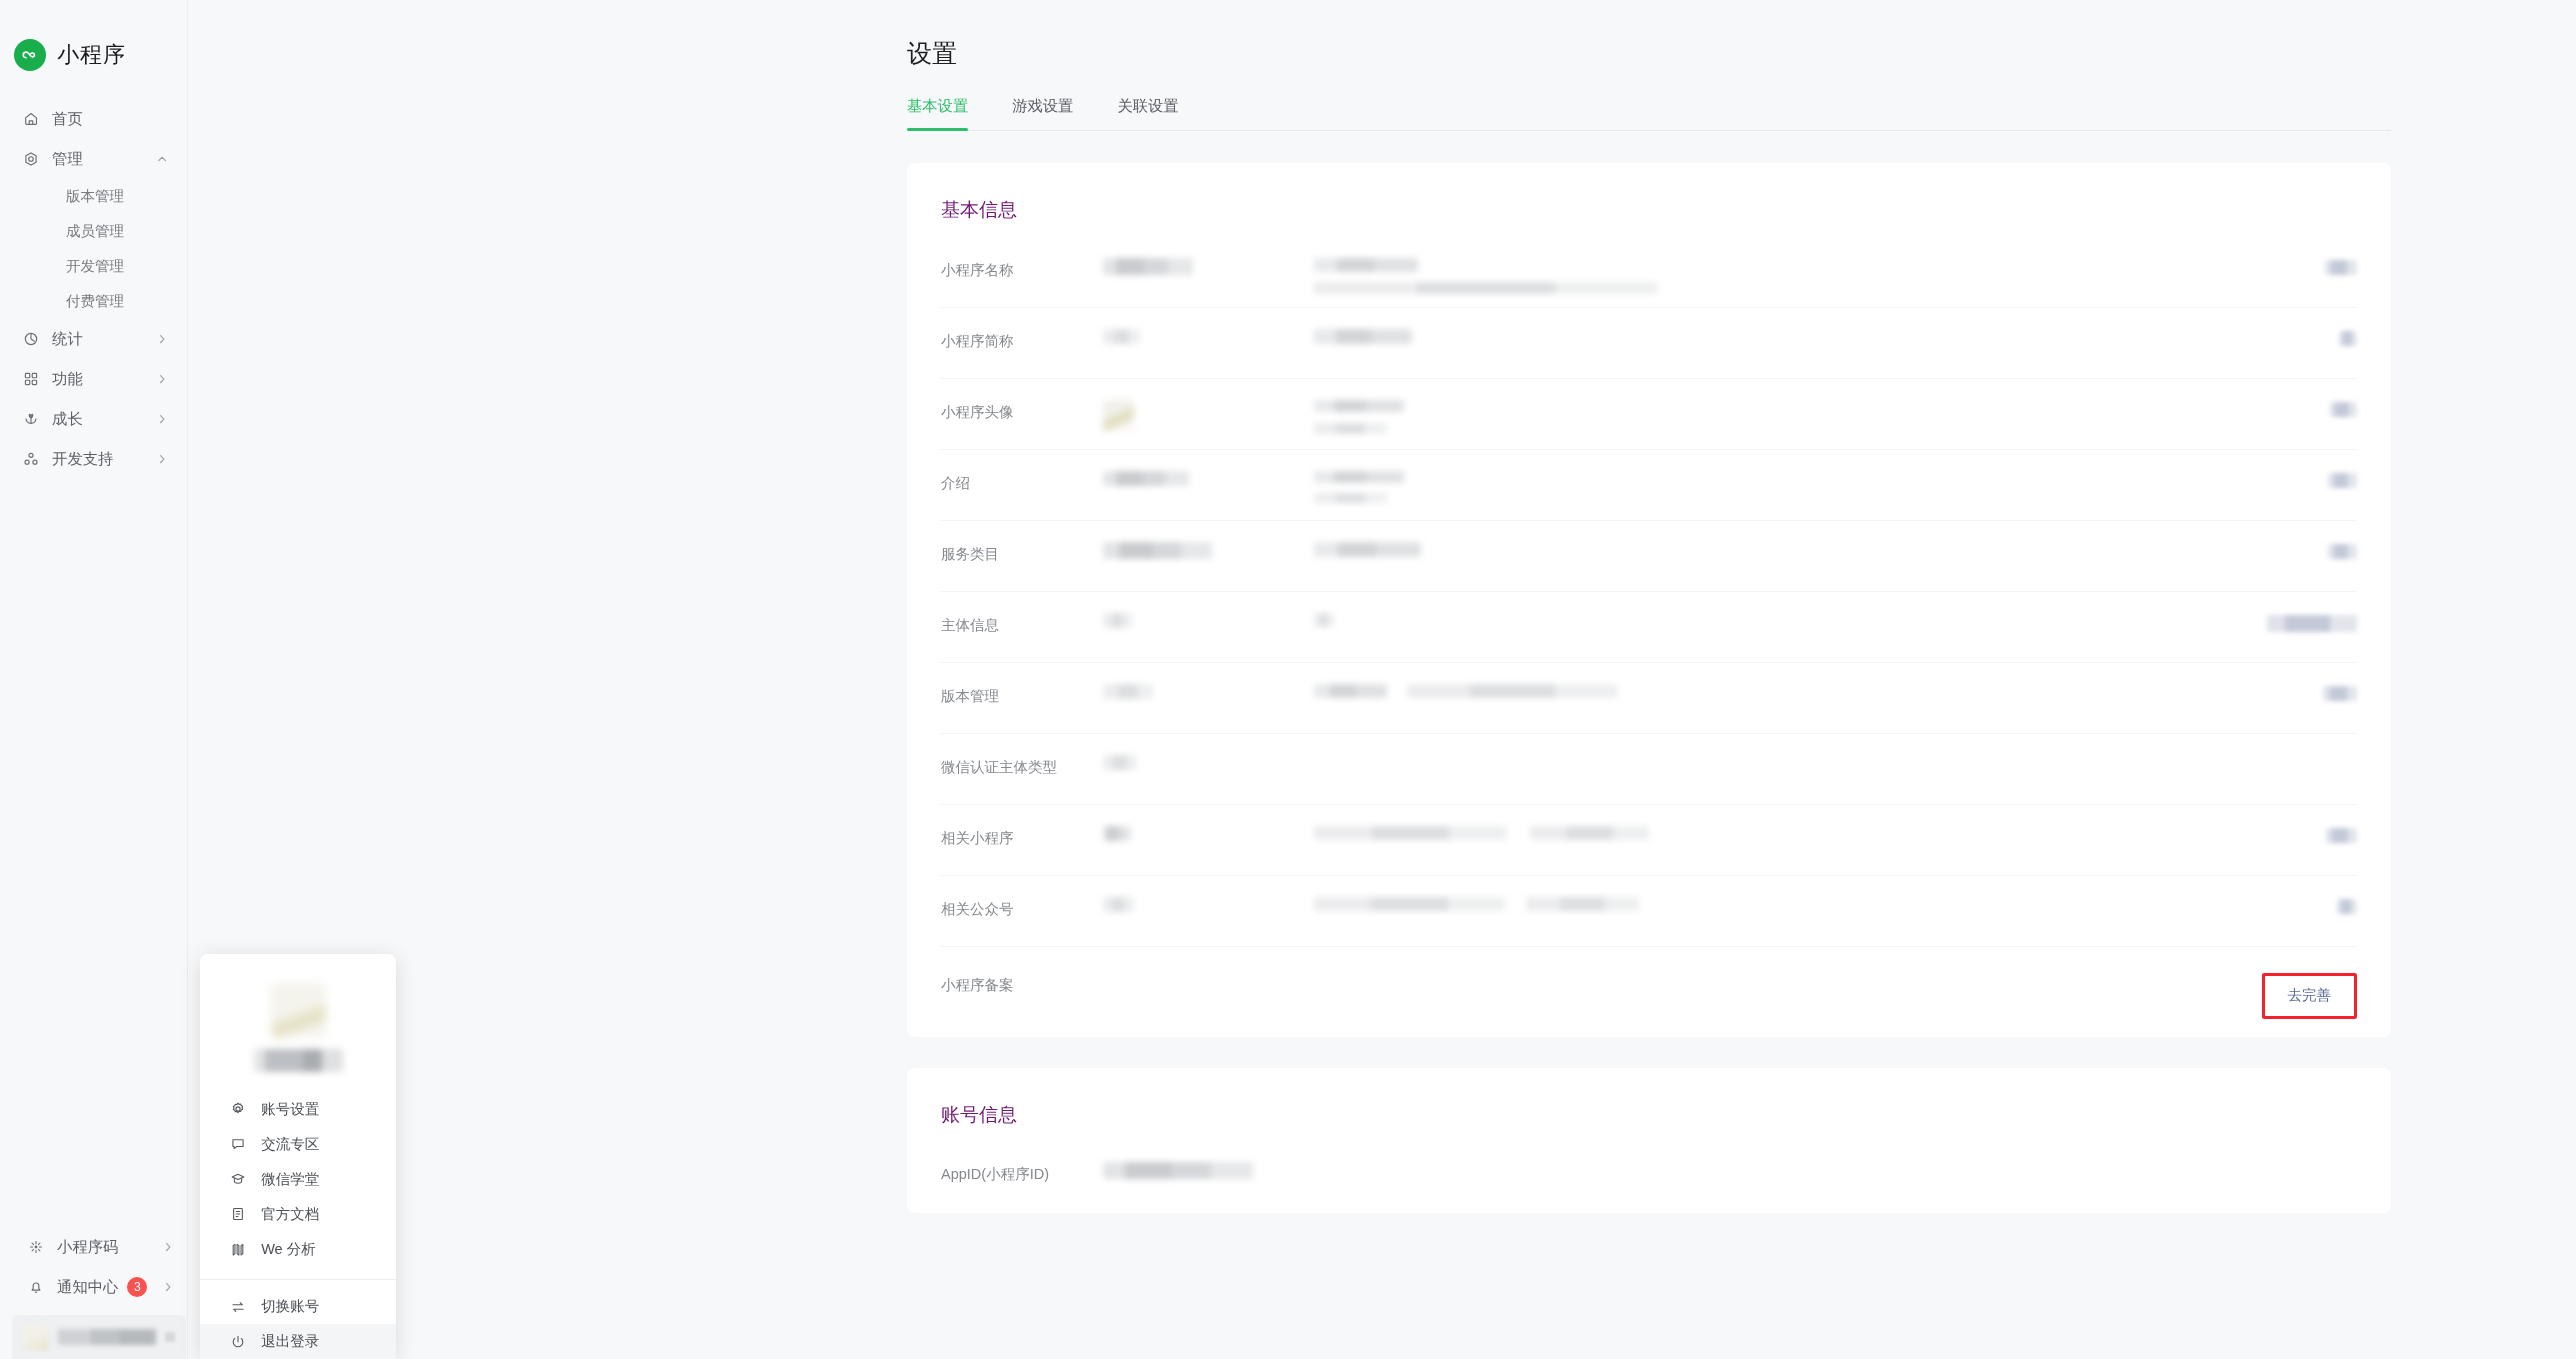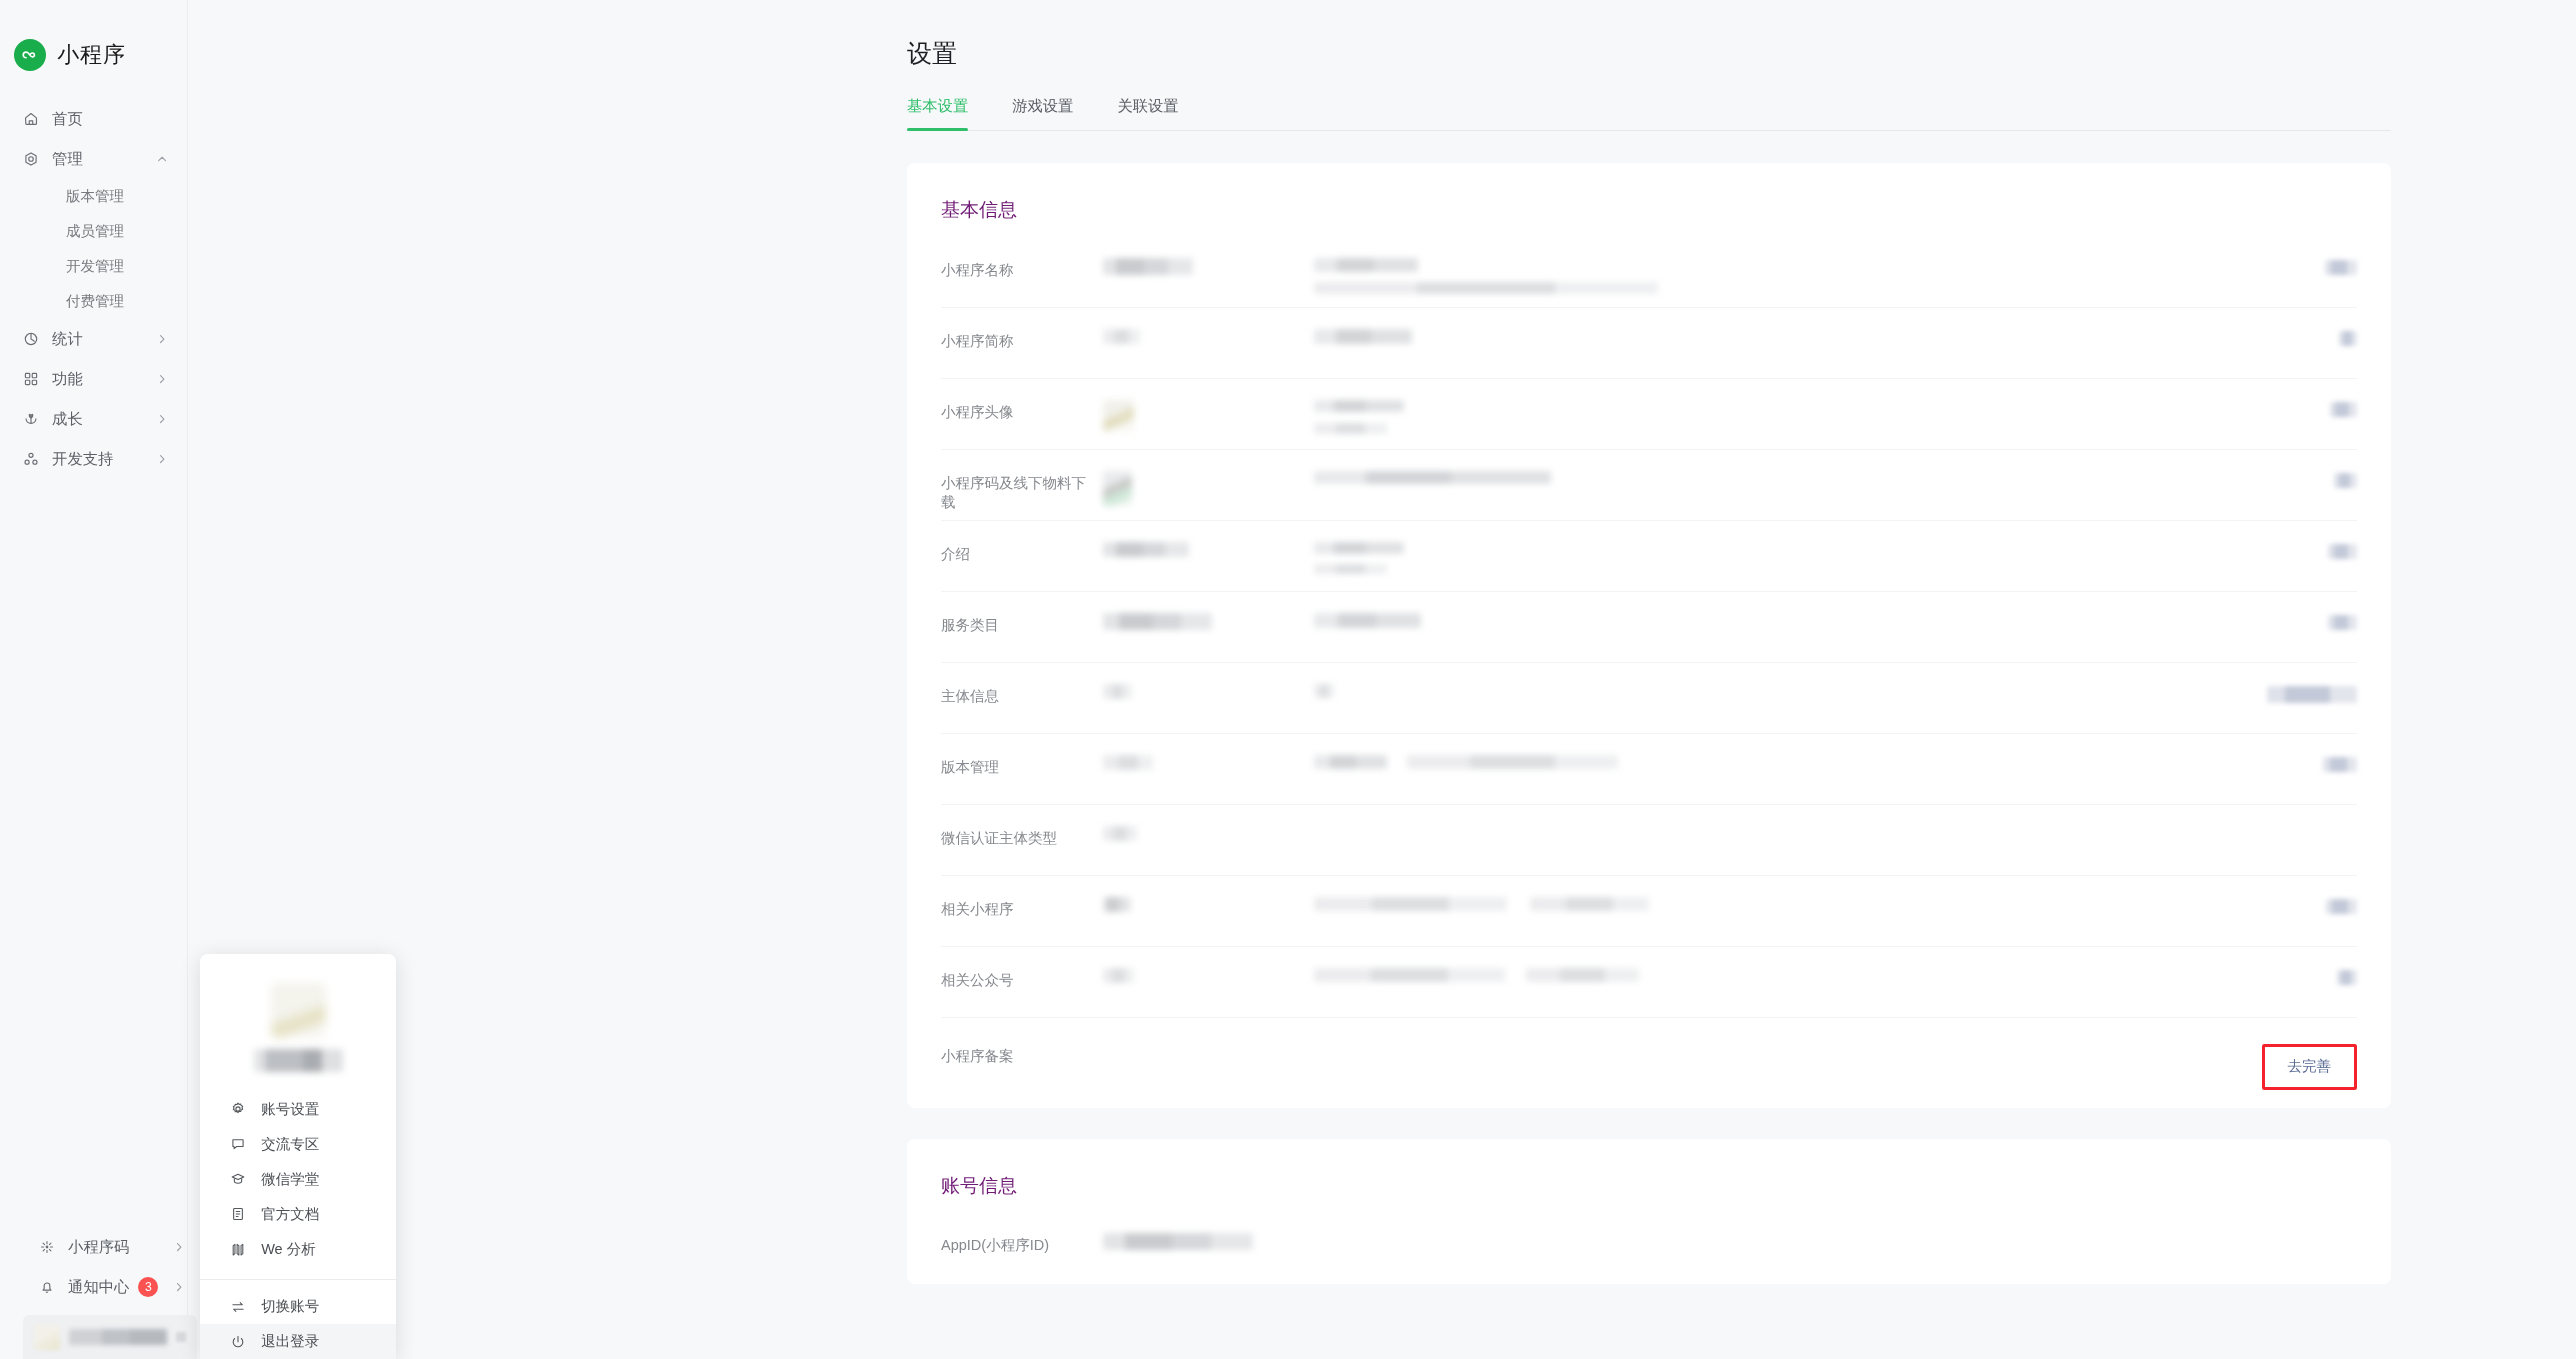--- a/index.html
+++ b/index.html
@@ -40,21 +40,21 @@
   .nav-label { font-size: 15.3px; color: #5c6066; margin-left: 10.7px; flex: 1; white-space: nowrap; }
   .nav-caret { width: 13.8px; height: 13.8px; flex: 0 0 13.8px; display:flex; align-items:center; justify-content:center; }
   .nav-caret svg { display:block; }
 
   .nav-sub { padding-left: 16px; }
   .nav-subitem {
     height: 35px; display: flex; align-items: center;
     padding-left: 50px; font-size: 14.5px; color: #76797e; cursor: pointer;
   }
 
-  .sidebar-bottom { position: absolute; left: 16px; bottom: 0; width: 188px; }
+  .sidebar-bottom { position: absolute; left: 5px; bottom: 0; width: 188px; }
   .badge {
     display: inline-flex; align-items: center; justify-content: center;
     min-width: 20px; height: 20px; padding: 0 5.4px;
     border-radius: 10px; background: #fa5151; color: #fff;
     font-size: 12.2px; margin-left: 9.2px;
   }
   .account-row {
     margin: 7.6px 6.9px 0 6.9px; height: 44px;
     background: #eef0f2; border-radius: 6.1px 6.1px 0 0;
     display: flex; align-items: center; padding: 0 10.7px; gap: 9.2px;
@@ -424,32 +424,20 @@
         </div>
         <div class="row-v2">
           <div class="bl bl-txt2" style="width:90px;height:12.2px;"></div>
           <div class="bl bl-lite" style="width:73px;height:10.7px;margin-top:10.7px;"></div>
         </div>
         <div class="row-act">
           <div class="bl bl-link" style="width:27.5px;height:15.3px;"></div>
         </div>
       </div>
 
-      <div class="row">
-        <div class="row-label">小程序码及线下物料下载</div>
-        <div class="row-v1">
-          <div class="bl-img img-qr" style="width:29px;height:35px;"></div>
-        </div>
-        <div class="row-v2">
-          <div class="bl bl-txt2" style="width:237px;height:13px;"></div>
-        </div>
-        <div class="row-act">
-          <div class="bl bl-link" style="width:23px;height:15.3px;"></div>
-        </div>
-      </div>
 
       <div class="row">
         <div class="row-label">介绍</div>
         <div class="row-v1">
           <div class="bl bl-txt" style="width:86px;height:15.3px;"></div>
         </div>
         <div class="row-v2">
           <div class="bl bl-txt2" style="width:90px;height:12.2px;"></div>
           <div class="bl bl-lite" style="width:73px;height:10.7px;margin-top:9.2px;"></div>
         </div>

